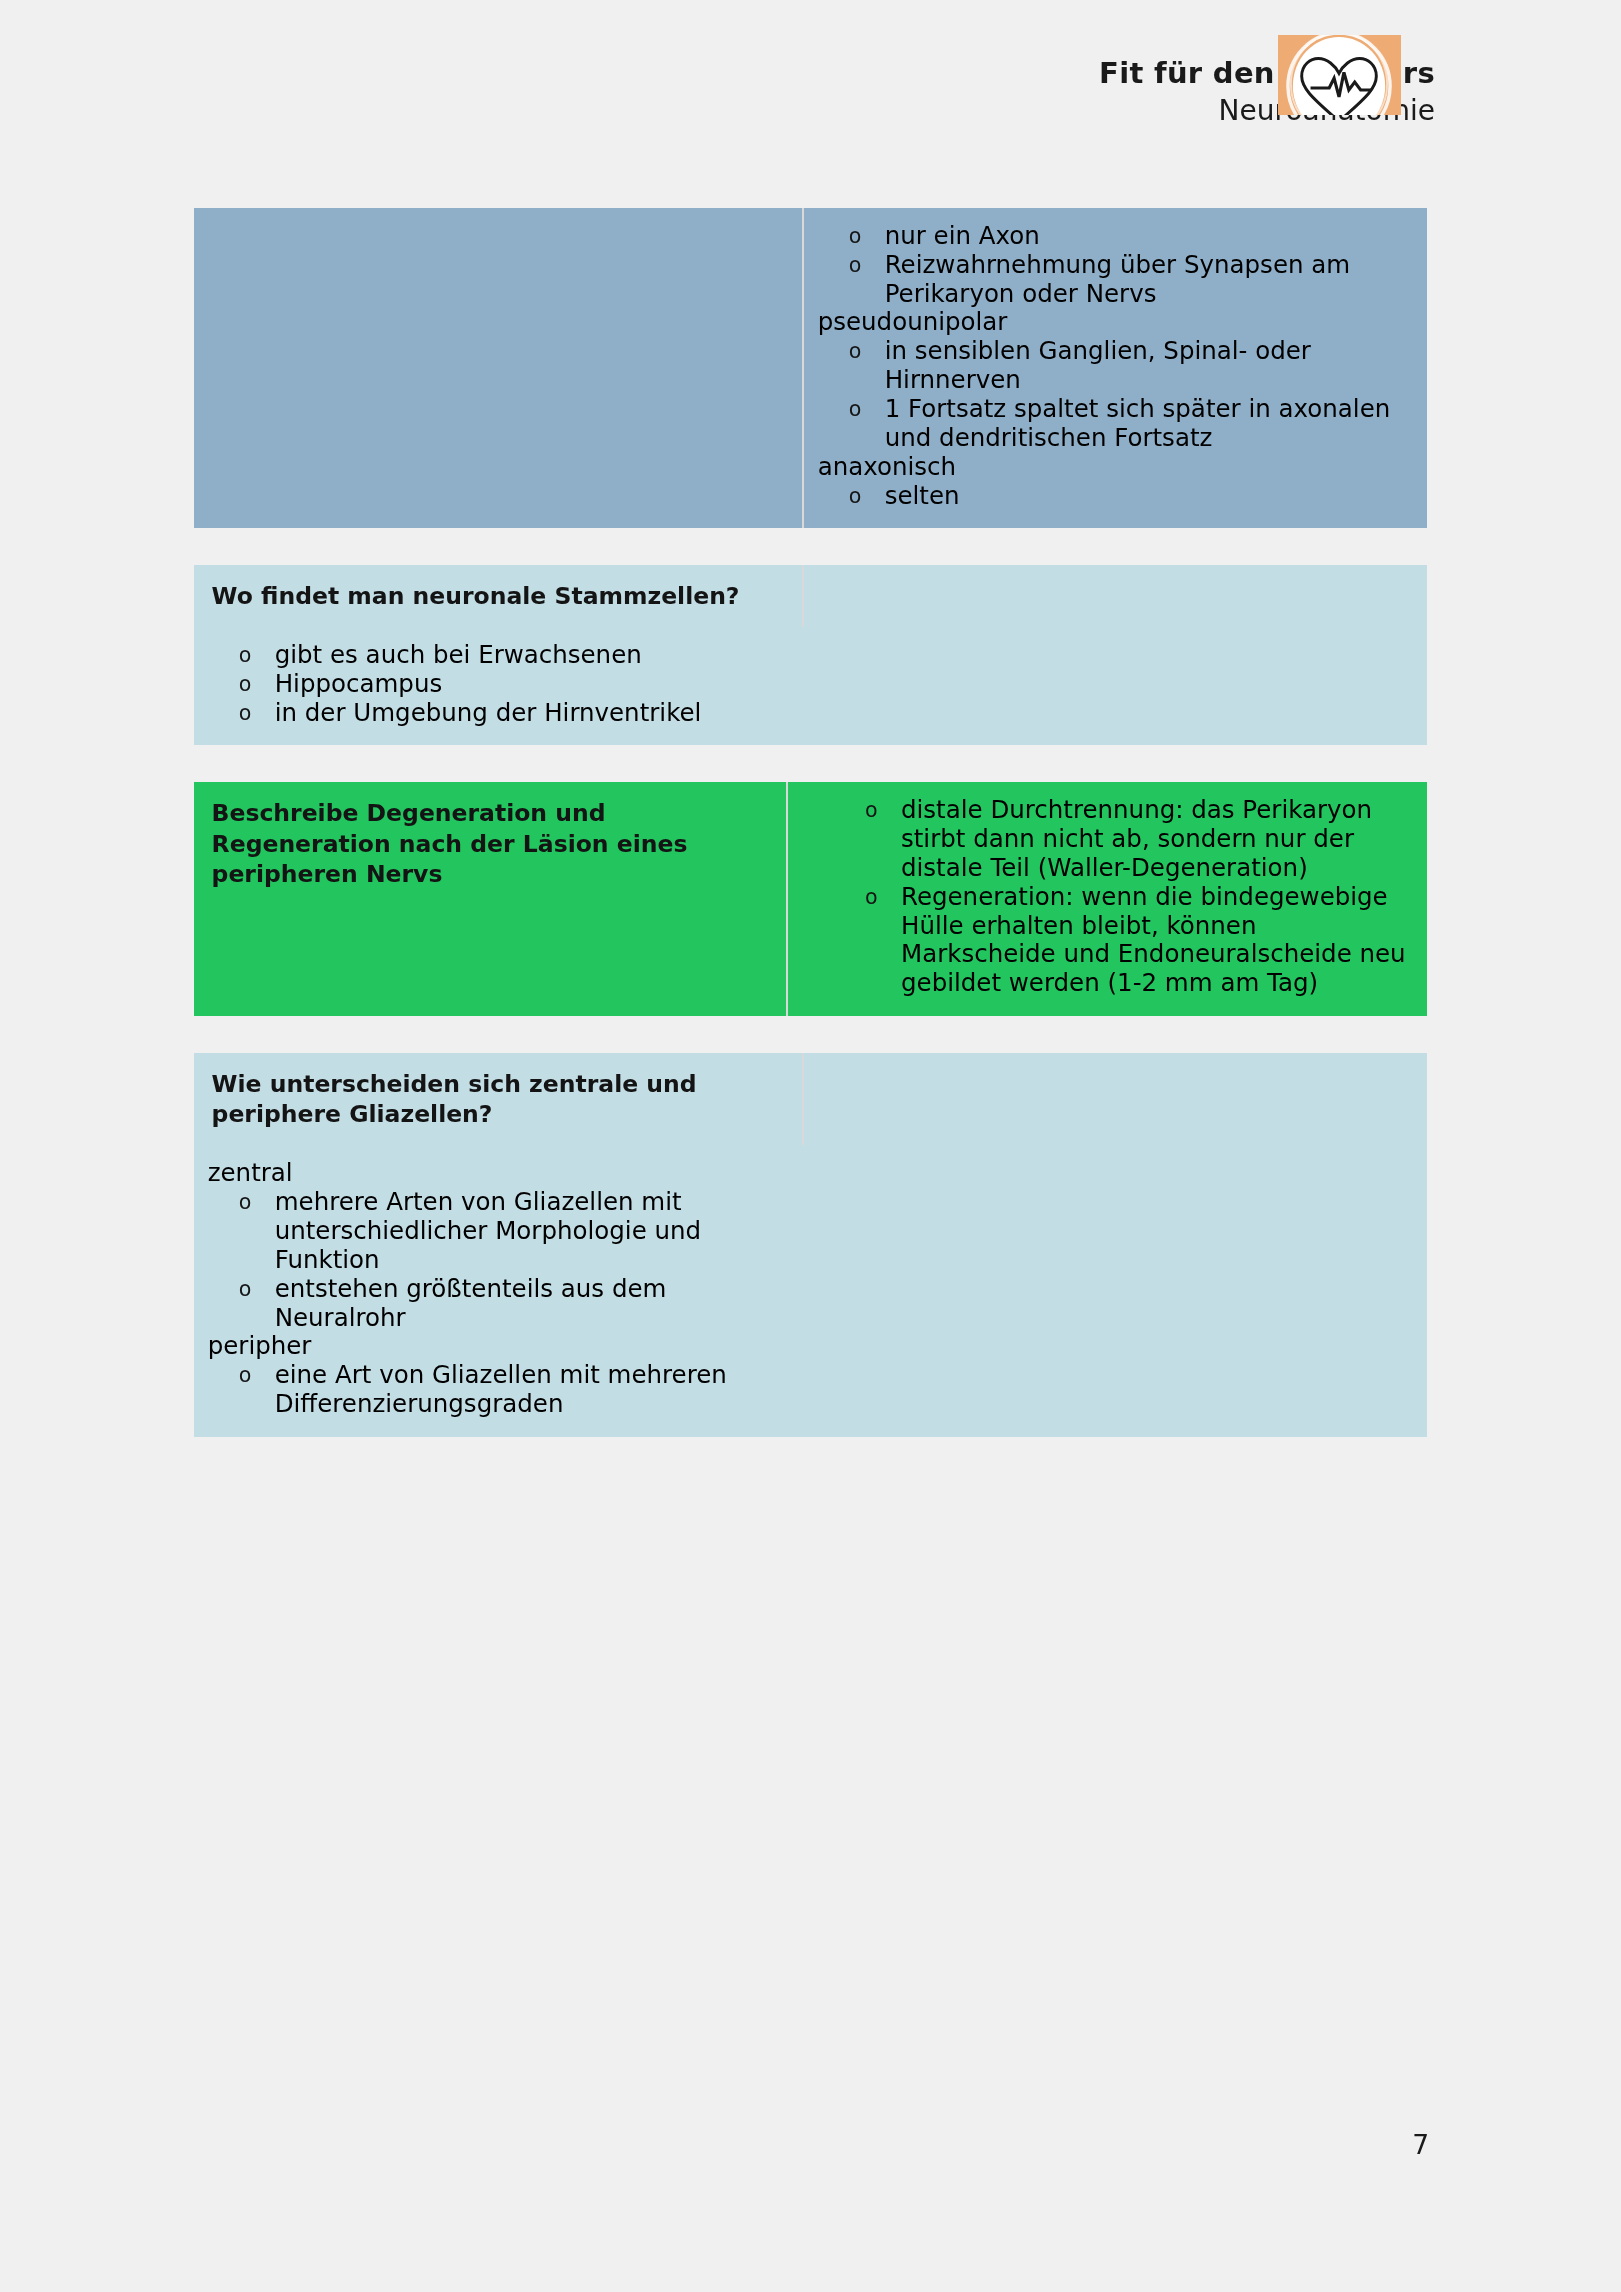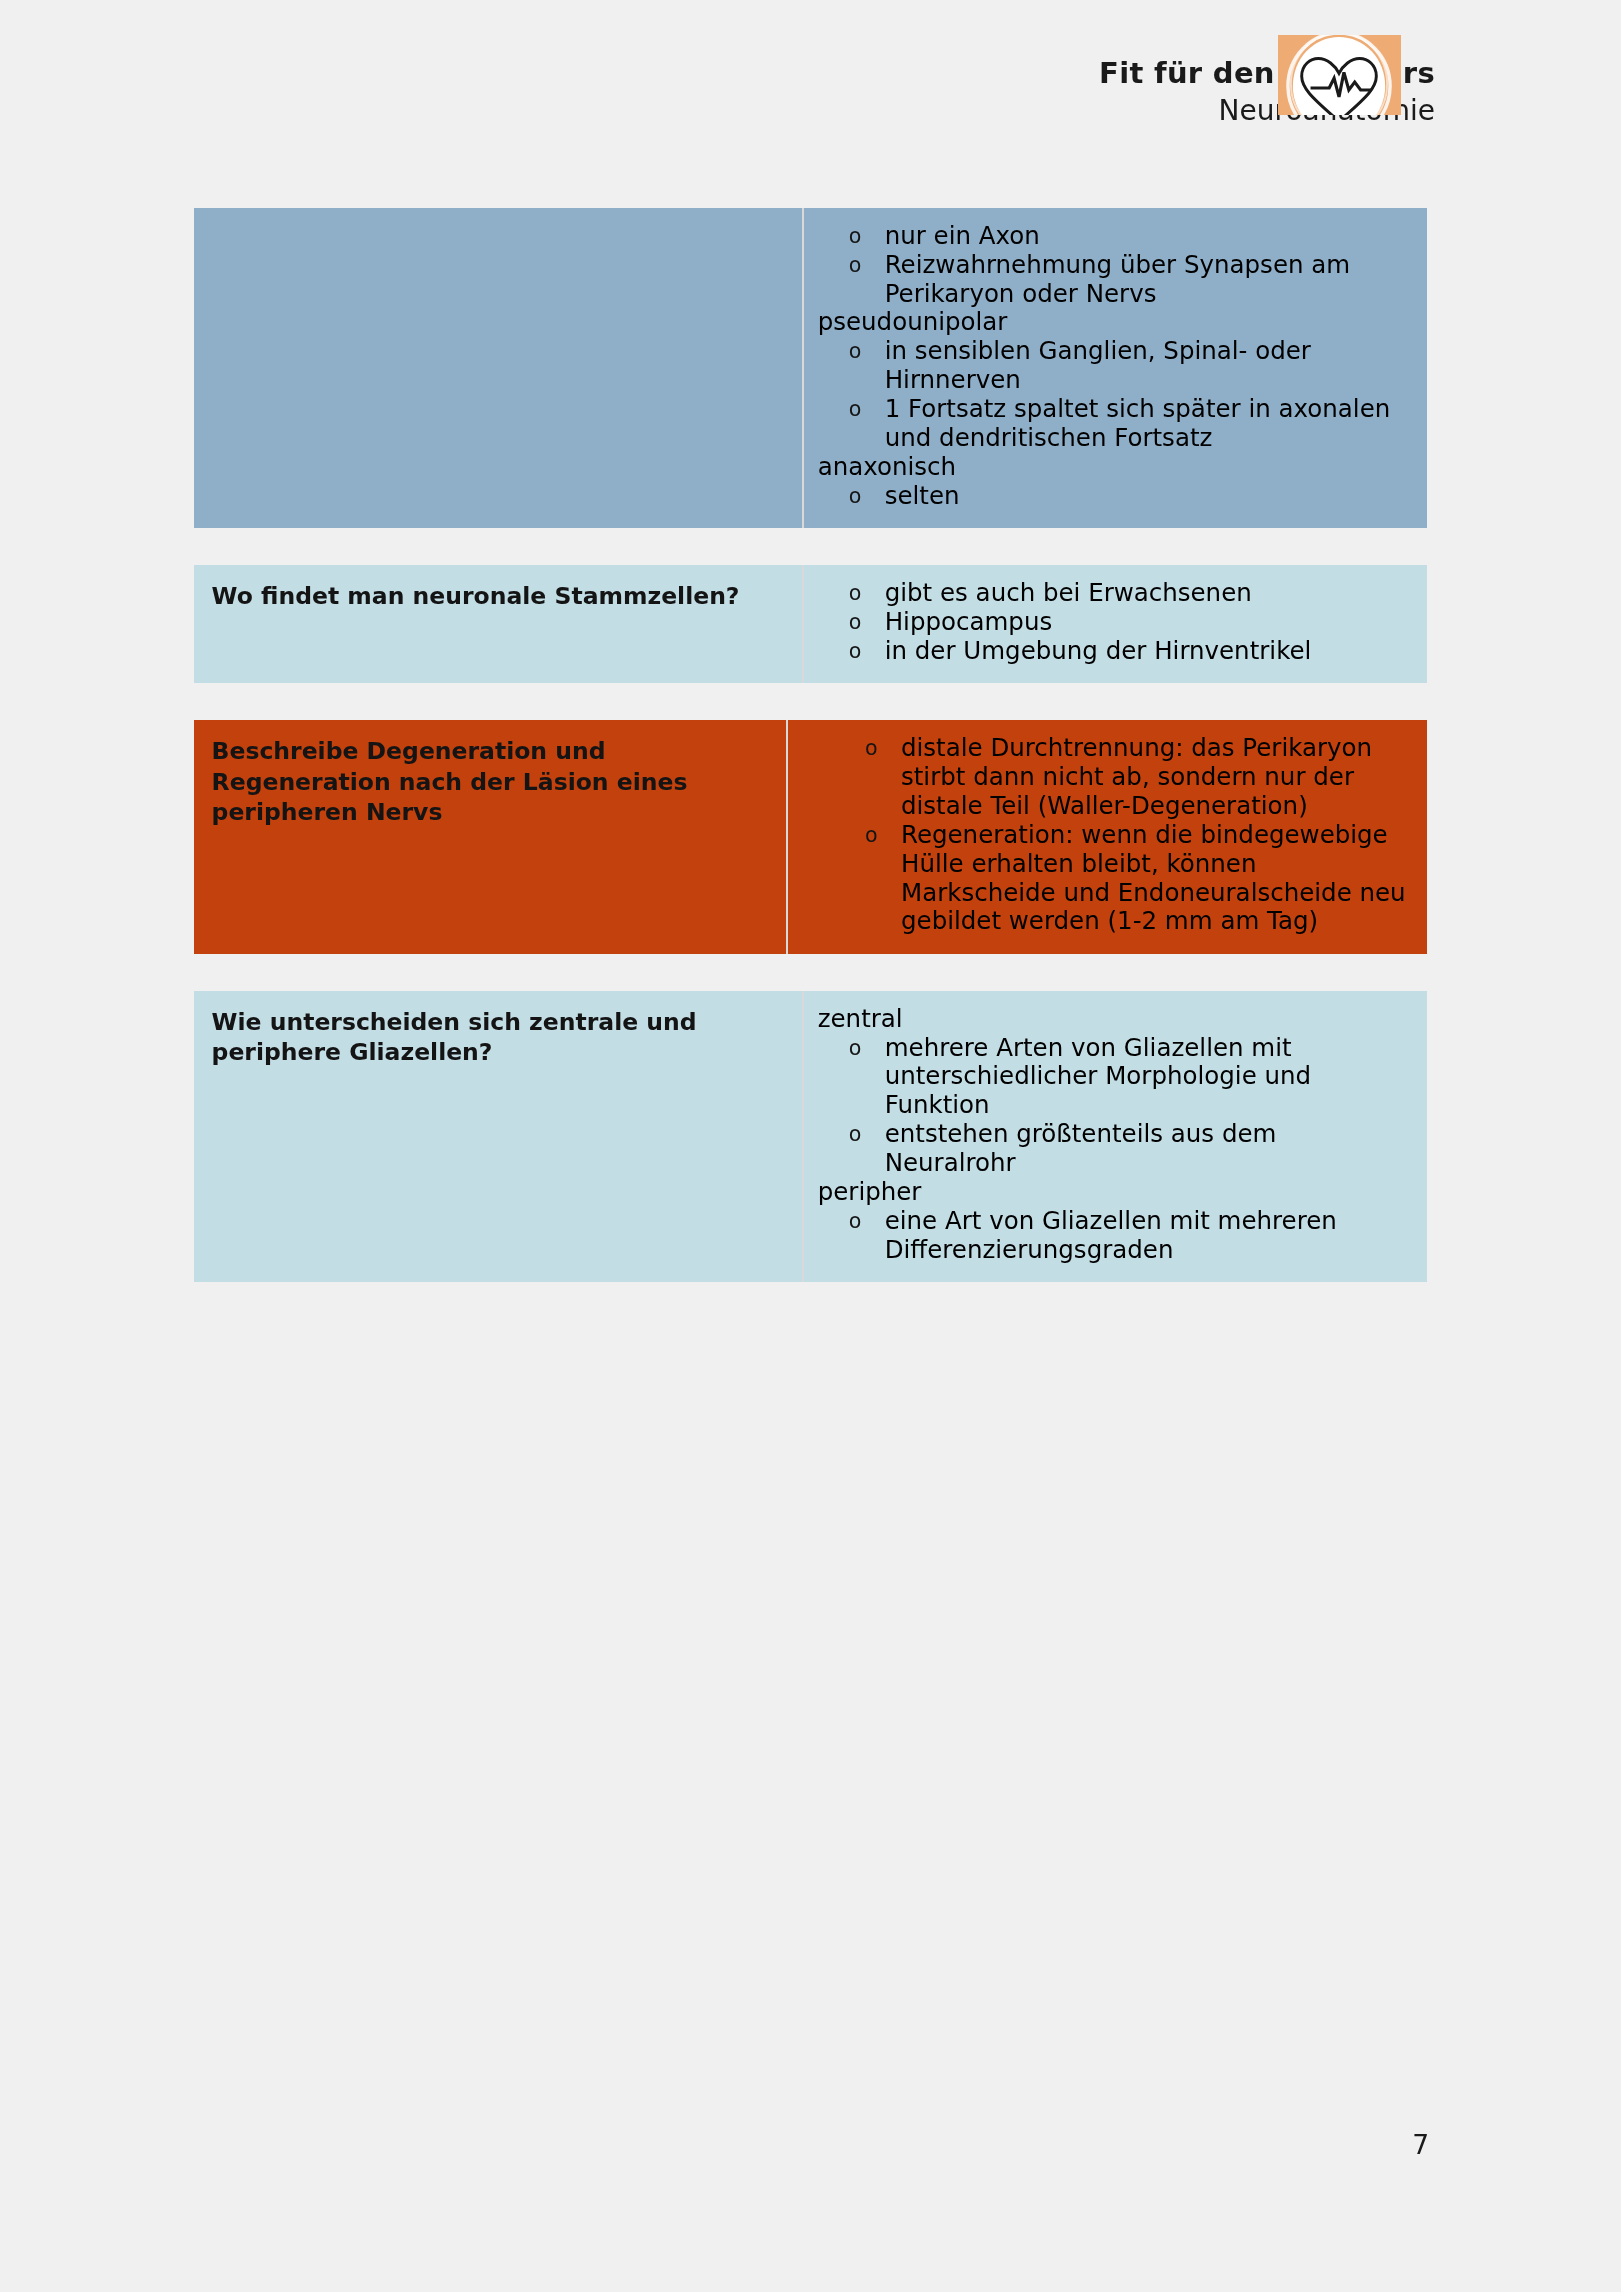--- a/index.html
+++ b/index.html
@@ -77,22 +77,22 @@
     top: 208px;
     width: 1233px;
     border-collapse: collapse;
   }
   .qa-row {
     display: flex;
     width: 1233px;
     margin-bottom: 37px;
   }
   .qa-row.blue    { background: #8fafc8; }
-  .qa-row.lblue   { background: #c3dde5; }
-  .qa-row.orange  { background: #c2410c; gap: 32px; }
+  .qa-row.lblue   { background: #c3dde5; flex-direction: column; }
+  .qa-row.orange  { background: #22c55e; gap: 32px; }
 
   .cell-q {
     width: 610px;
     box-sizing: border-box;
     padding: 15.7px 17.6px 15.7px 17.6px;
     border-right: 2px solid #d9d9d9;
   }
   .cell-a {
     width: 623px;
     box-sizing: border-box;

